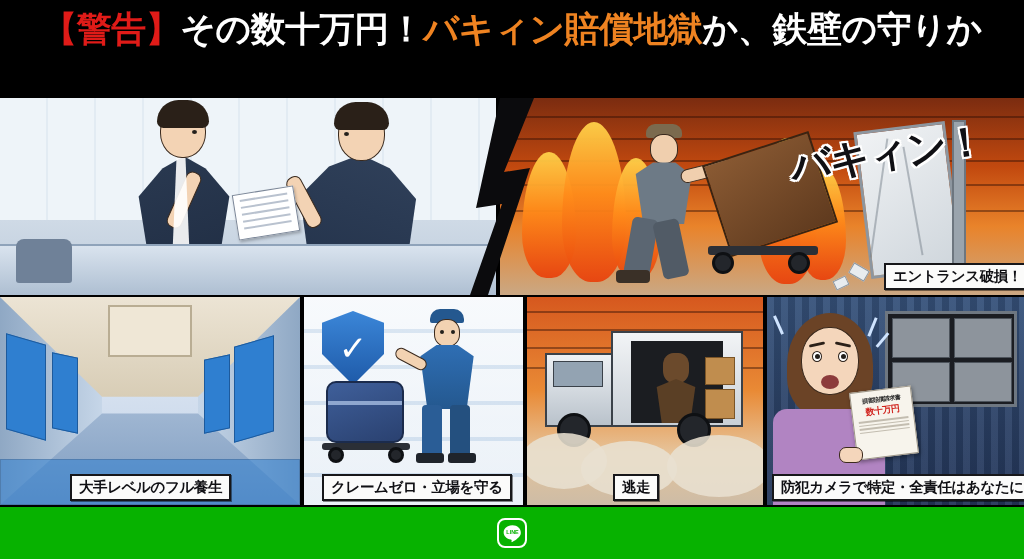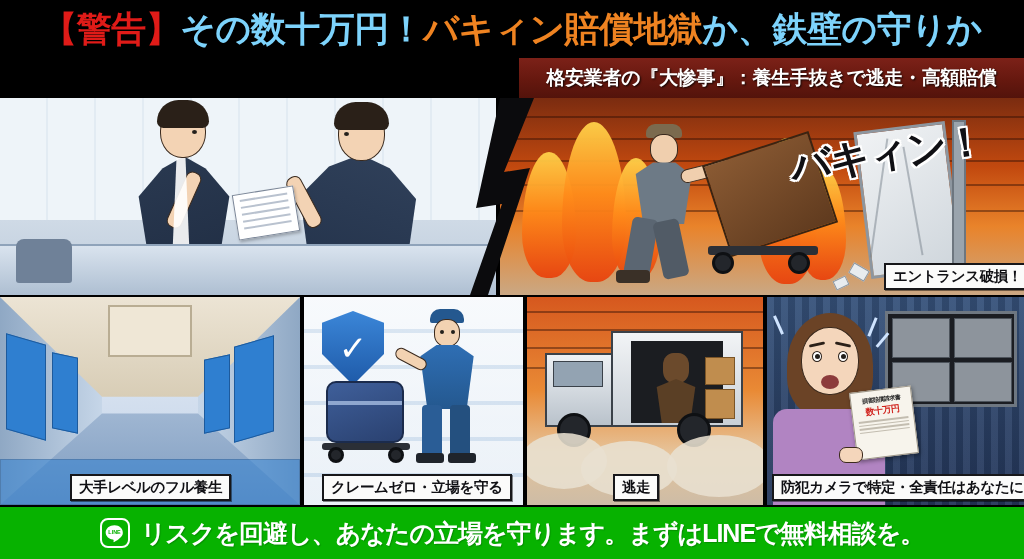--- a/index.html
+++ b/index.html
@@ -15,21 +15,21 @@
     position:absolute; left:0; top:0; width:1024px; height:58px;
     background:#000;
     display:flex; align-items:center; justify-content:center;
     white-space:nowrap;
   }
   .headline span {
     font-size:35px; font-weight:bold; letter-spacing:-0.5px;
     text-shadow:0 0 2px #000, 1px 1px 0 #000, -1px 1px 0 #000;
   }
   .hl-red { color:#e01b18; }
-  .hl-white { color:#7dd3fc; }
+  .hl-white { color:#ffffff; }
   .hl-orange { color:#ef8321; }
 
   
   .subbar {
     position:absolute; top:58px; height:40px;
     display:flex; align-items:center; justify-content:center;
     overflow:hidden;
   }
   .subbar-left {
     left:0; width:519px;
@@ -204,23 +204,20 @@
 
   <div class="headline">
     <span class="hl-red">【警告】</span>
     <span class="hl-white">その</span>
     <span class="hl-white">数十万円！</span>
     <span class="hl-orange">バキィン</span>
     <span class="hl-orange">賠償地獄</span>
     <span class="hl-white">か、鉄壁の守りか</span>
   </div>
 
-  <div class="subbar subbar-right">
-    <div class="txt">格安業者の『大惨事』：養生手抜きで逃走・高額賠償</div>
-  </div>
 
   <div class="row-top">
 
     <div class="panel p-tl">
       <div class="abs tl-bg"></div>
       <div class="abs tl-wall"></div>
       <div class="abs tl-floor"></div>
 
 
       <div class="abs suit-a"></div>
@@ -396,16 +393,15 @@
   <div class="cap" style="left:613px; top:474px;">逃走</div>
   <div class="cap" style="left:772px; top:474px;">防犯カメラで特定・全責任はあなたに</div>
 
   <div class="cta">
     <div class="line-badge">
       <svg width="21" height="21" viewBox="0 0 24 24">
         <path d="M12 2.6C6.3 2.6 1.9 6.3 1.9 10.8c0 4 3.5 7.4 8.2 8.1.3.07.76.23.87.52.1.27.07.68.03.95l-.14.84c-.04.25-.2.97.85.53 1.05-.44 5.66-3.33 7.72-5.7 1.42-1.56 2.1-3.14 2.1-4.9C21.53 6.3 17.7 2.6 12 2.6z" fill="#fff"></path>
         <text x="12" y="12.6" font-size="6.2" font-weight="bold" text-anchor="middle" fill="#07b200" font-family="'Liberation Sans',sans-serif">LINE</text>
       </svg>
     </div>
-    <div class="cta-text">リスクを回避し、あなたの立場を守ります。まずはLINEで無料相談を。</div>
   </div>
 
 </div>
 
 </body></html>

